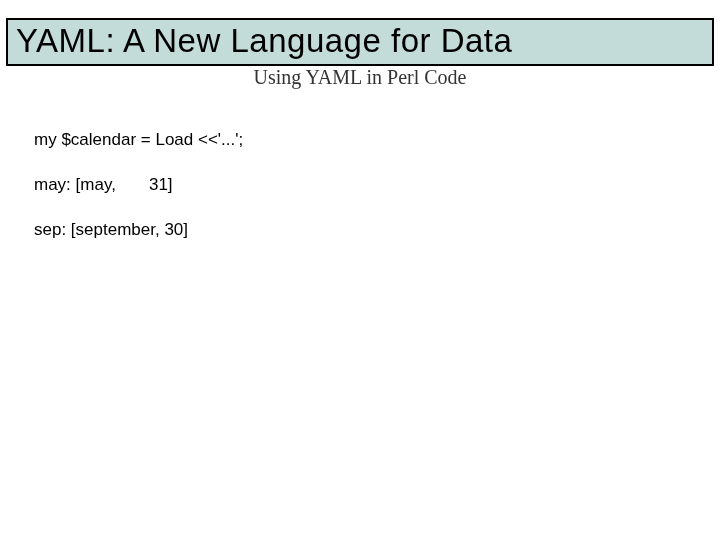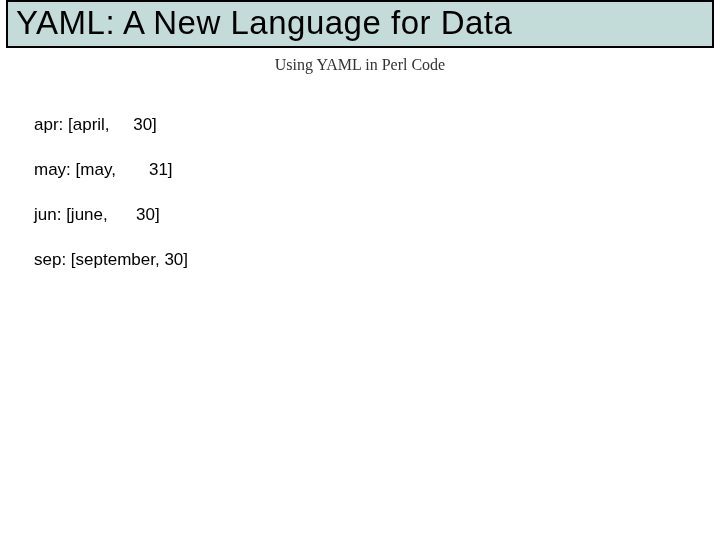--- a/index.html
+++ b/index.html
@@ -4,38 +4,37 @@
 <style>
   * { margin: 0; padding: 0; box-sizing: border-box; }
   body {
     width: 720px;
     height: 540px;
     background: #ffffff;
     font-family: Arial, Helvetica, sans-serif;
     overflow: hidden;
   }
   .title-bar {
-    margin: 0 6px 0 6px;
+    margin: 18px 6px 0 6px;
     background: #c3dbd9;
     border: 2px solid #000;
     padding: 2px 8px 4px 8px;
   }
   .title-bar h1 {
     font-family: "Trebuchet MS", "Gill Sans", "Segoe UI", Arial, sans-serif;
     font-weight: 400;
     font-size: 33px;
     letter-spacing: 0.5px;
     color: #000;
   }
   .subtitle {
     text-align: center;
     font-family: "Times New Roman", Times, serif;
-    font-size: 16px;
+    font-size: 20px;
     color: #333;
-    margin-top: 8px;
     margin-bottom: 18px;
   }
   .code-block {
     margin-left: 34px;
     font-family: Arial, Helvetica, sans-serif;
     font-size: 17px;
     line-height: 1.32;
     color: #000;
     white-space: pre;
   }
@@ -43,23 +42,22 @@
 </head>
 <body>
 
 <div class="title-bar">
   <h1>YAML: A New Language for Data</h1>
 </div>
 
 <div class="subtitle">Using YAML in Perl Code</div>
 
 <div class="code-block">
-<div>apr: [april,     30]</div>
+<div>my $calendar = Load &lt;&lt;'...';</div>
 <div>may: [may,       31]</div>
-<div>jun: [june,      30]</div>
 <div>sep: [september, 30]</div>
 
 
 
 
 
 
 </div>
 
 </body></html>

